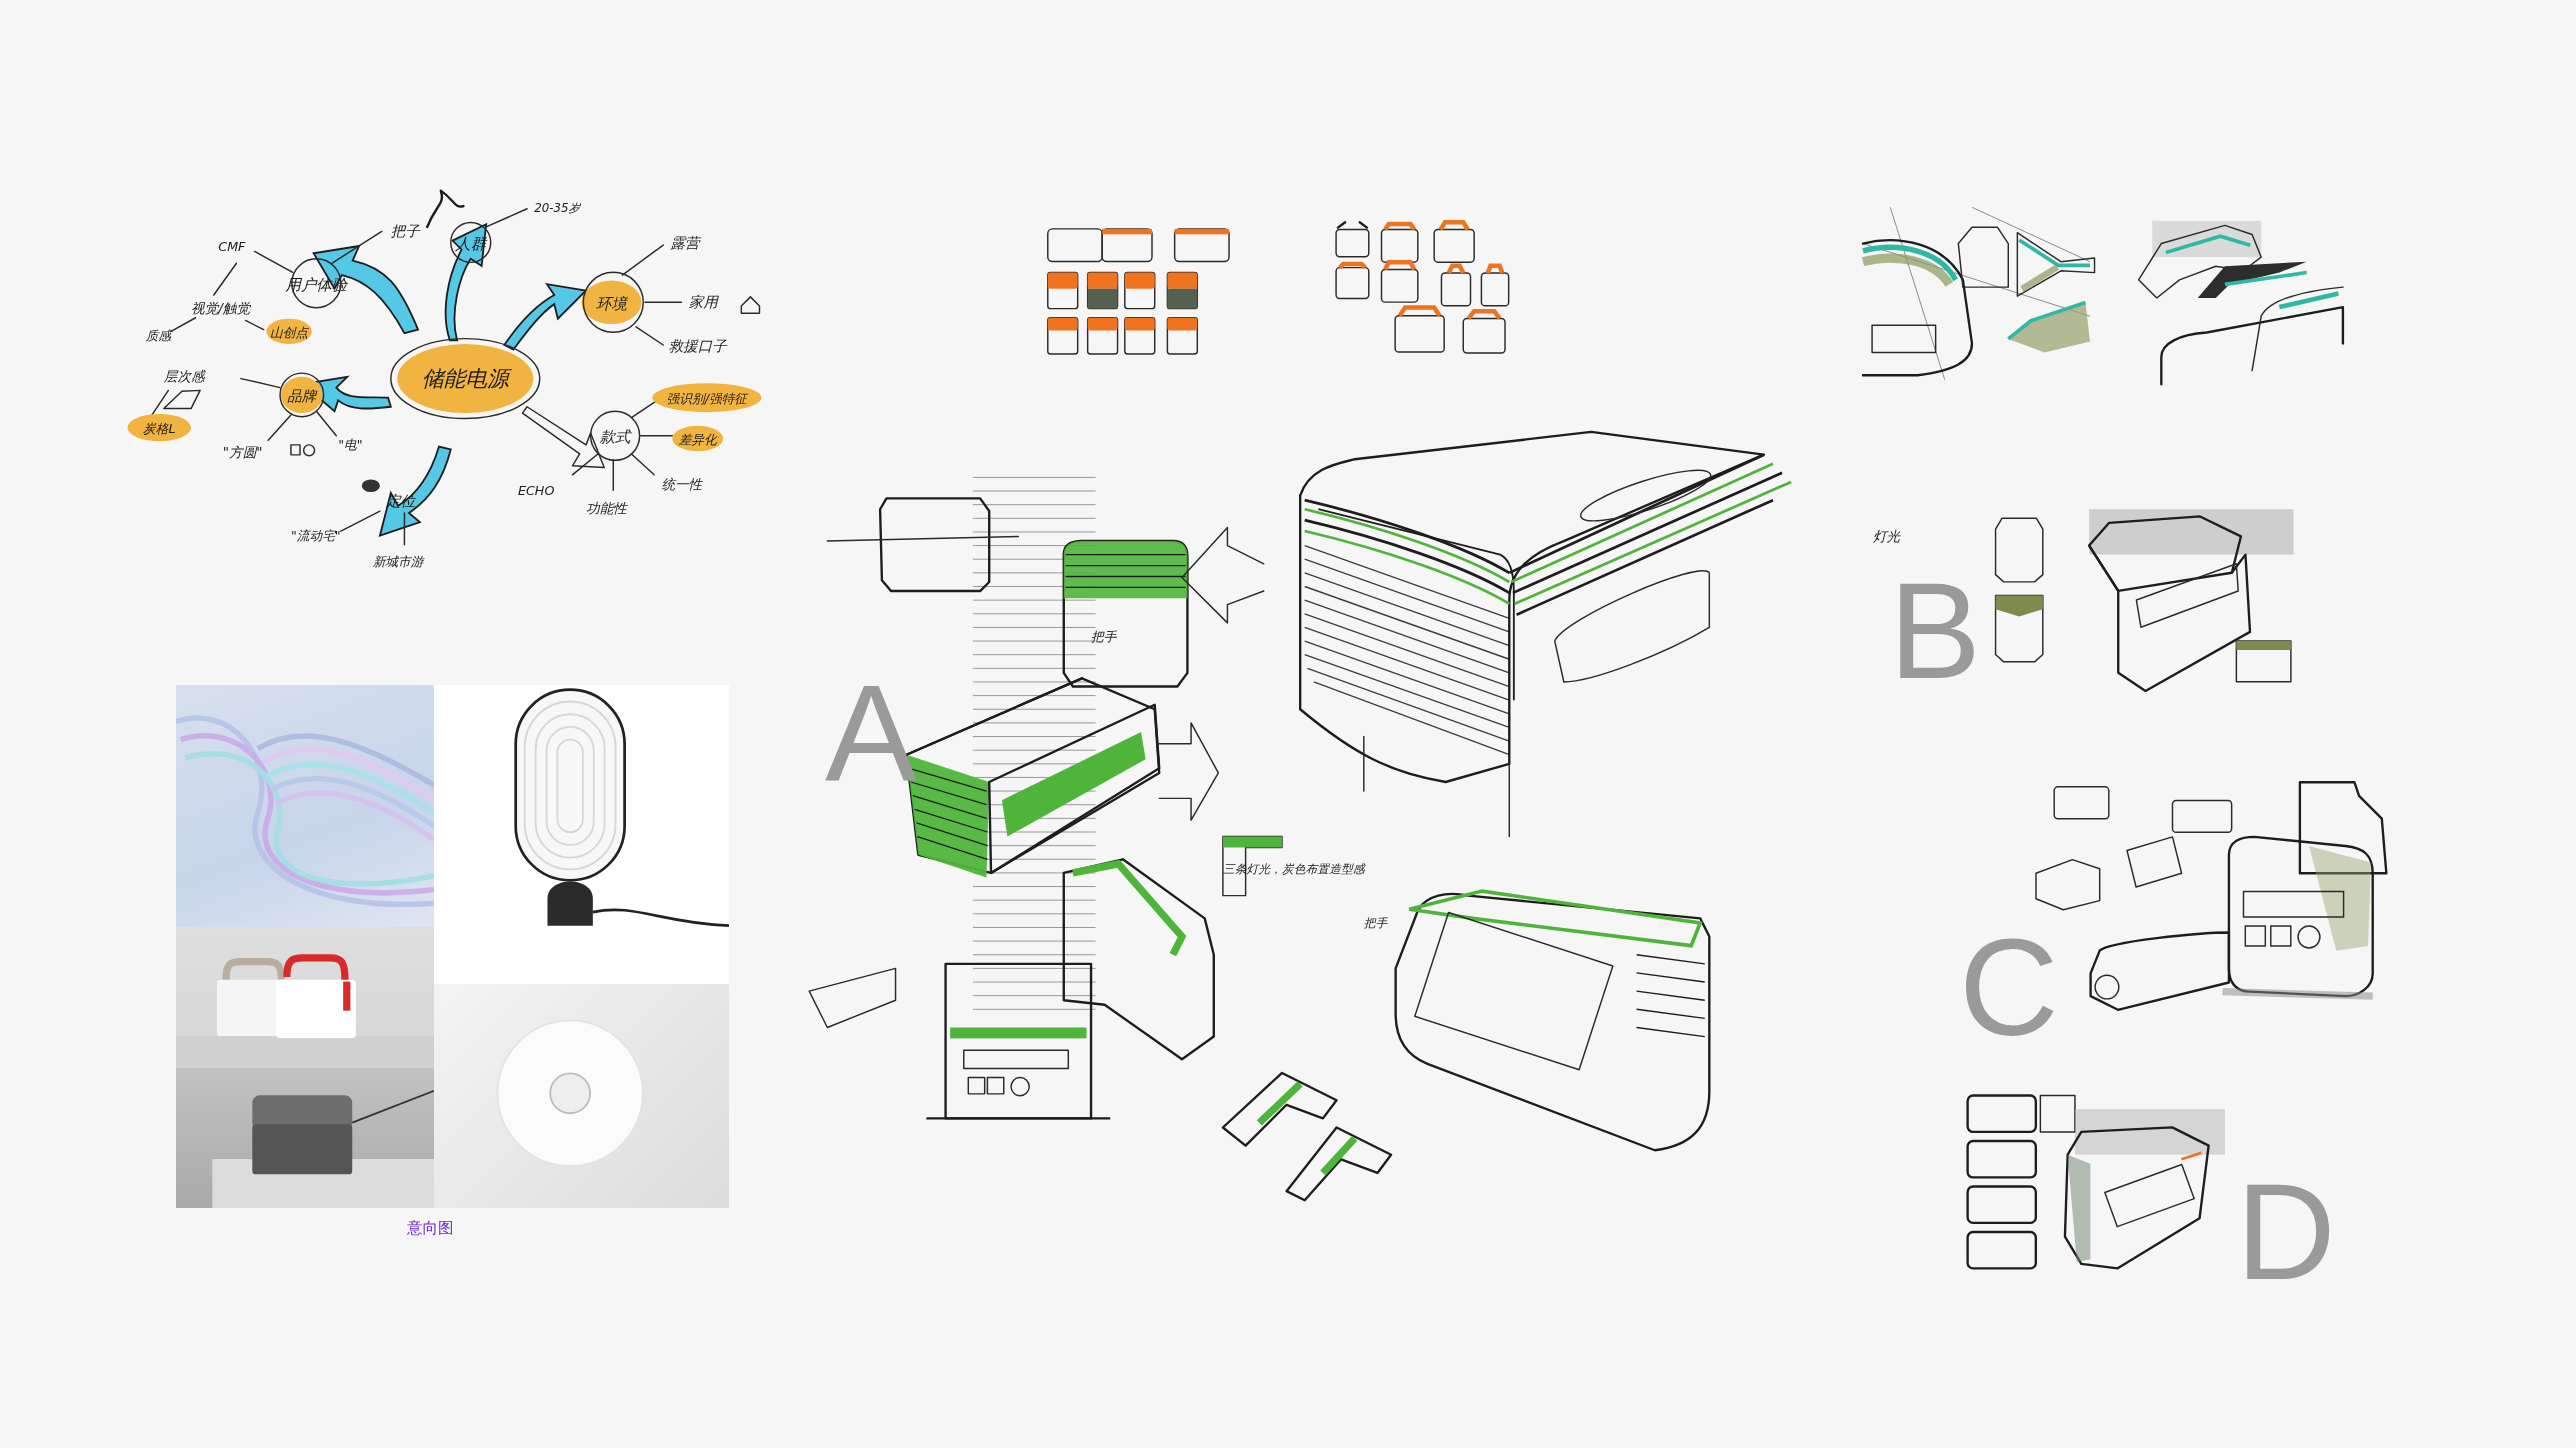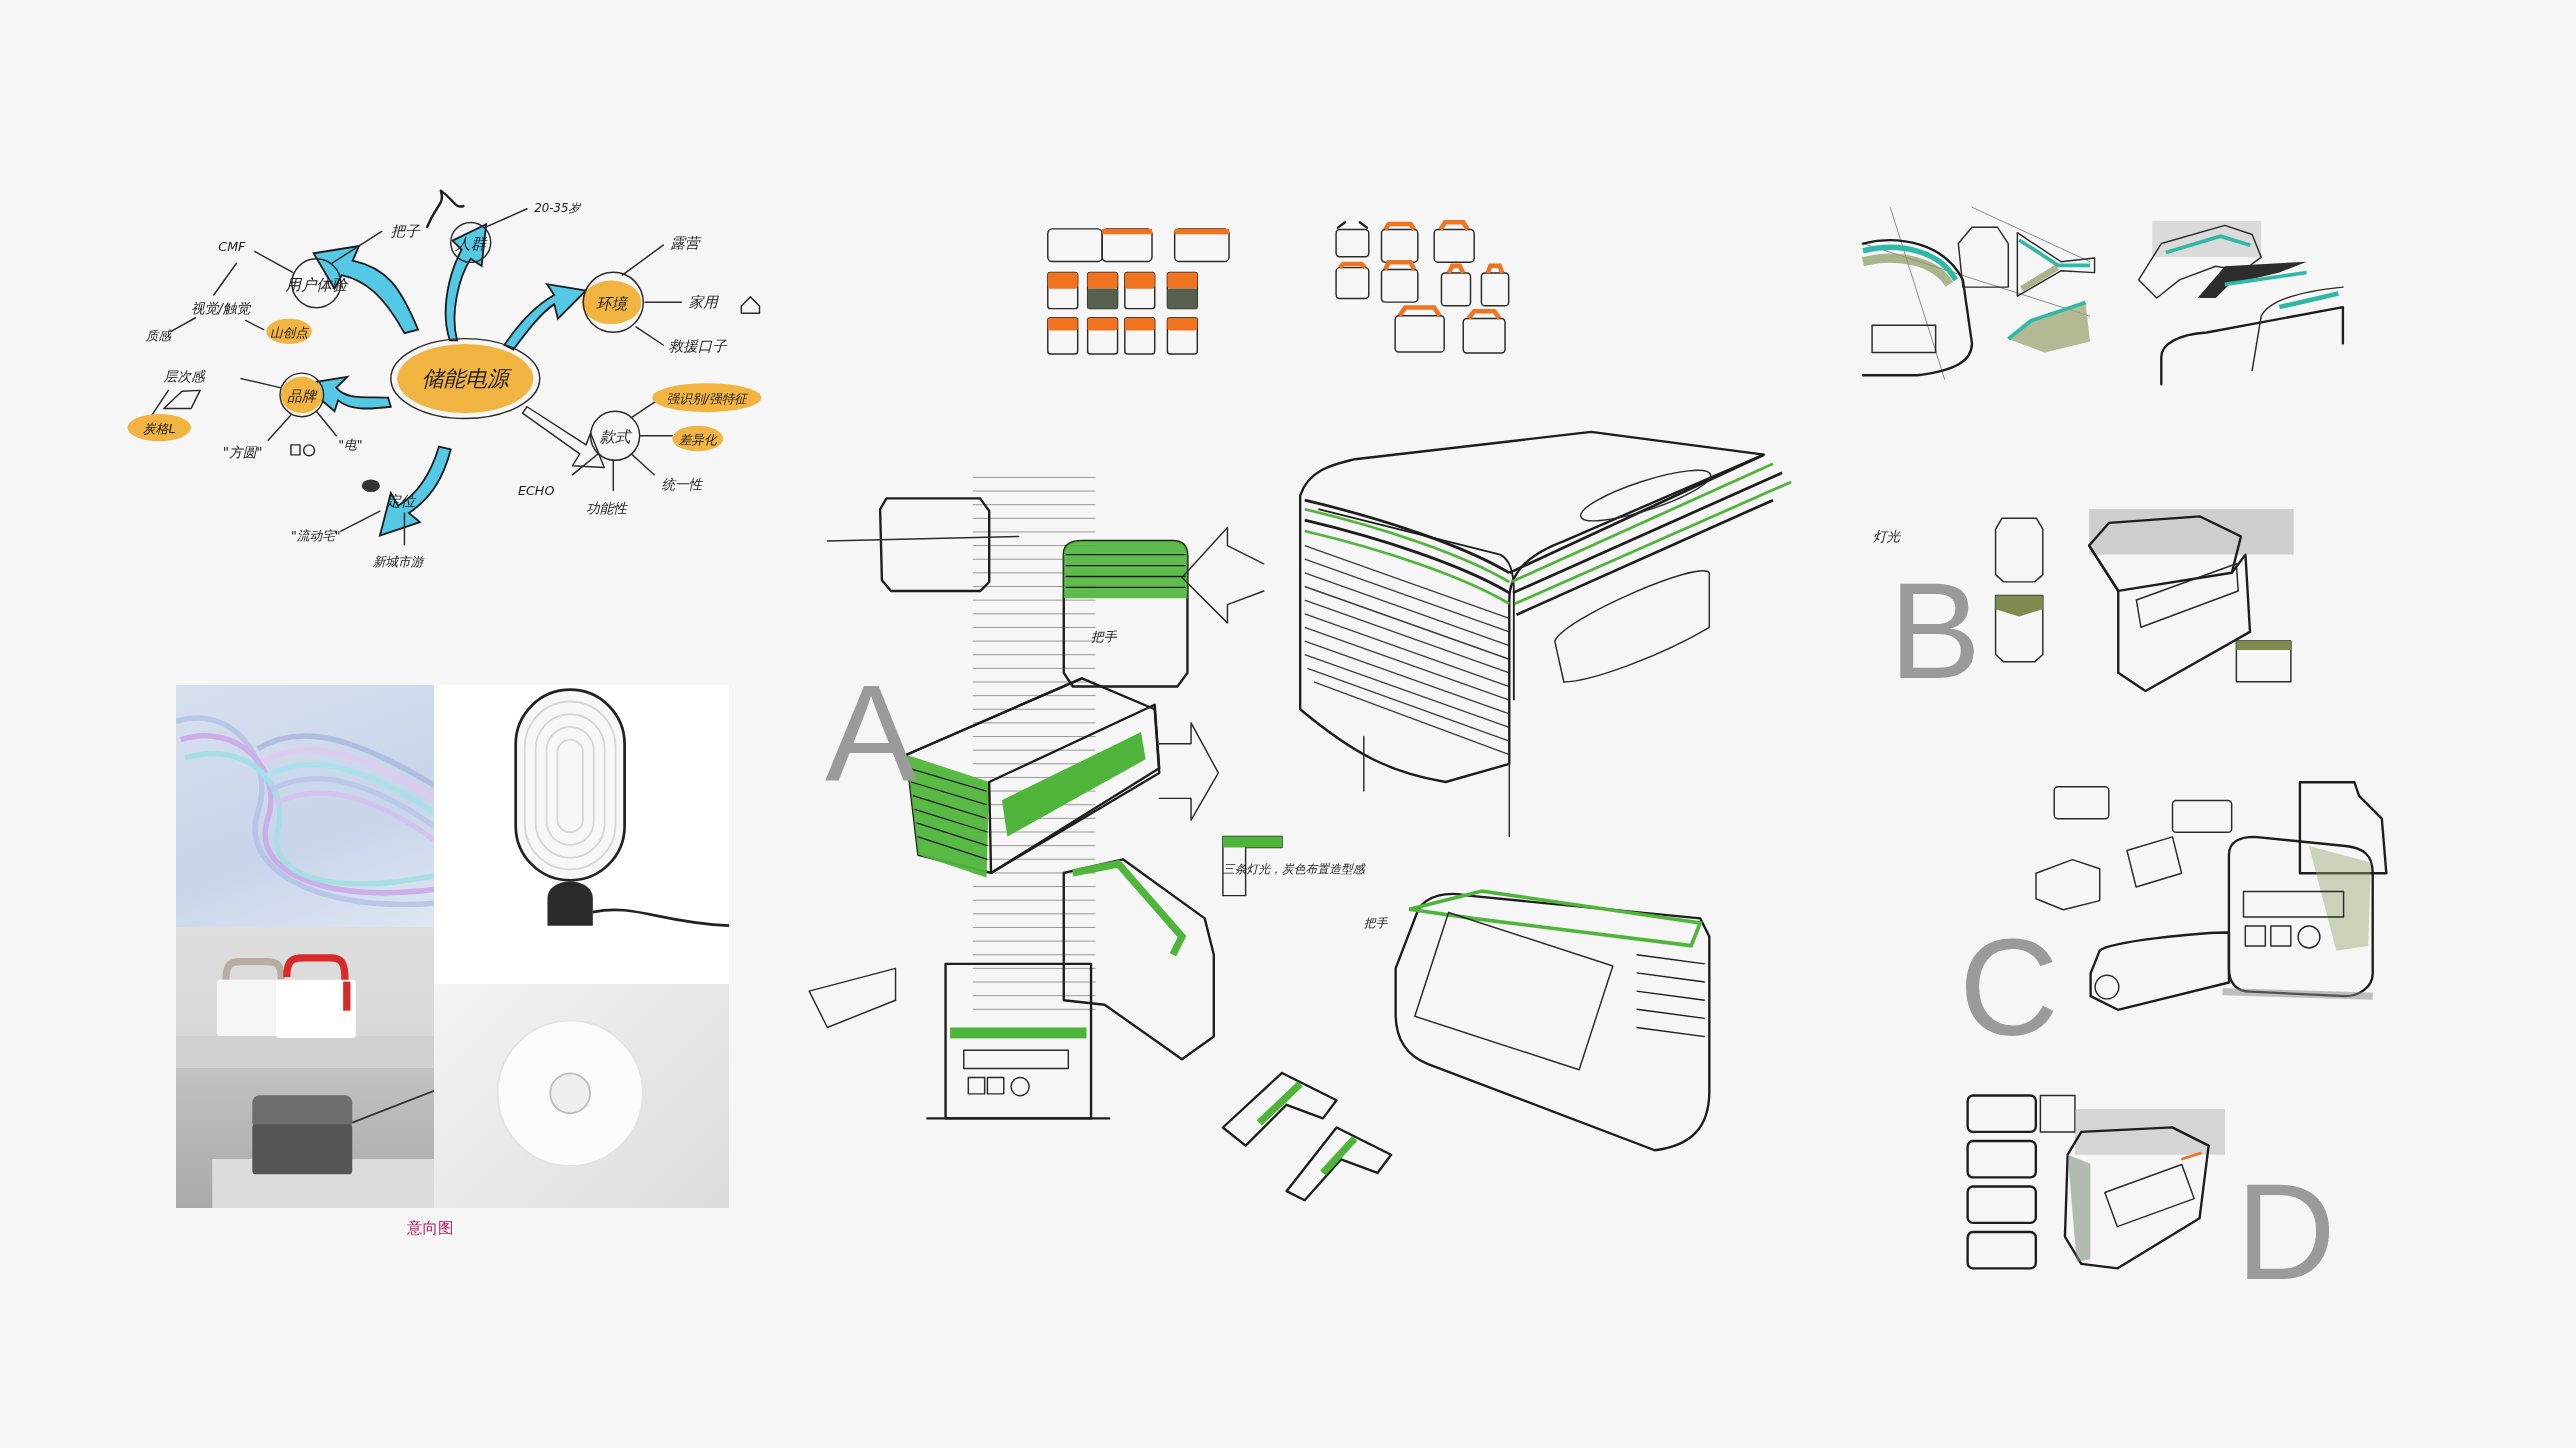--- a/index.html
+++ b/index.html
@@ -11,21 +11,21 @@
   .abs { position: absolute; }
   svg { display: block; overflow: visible; }
   .ink { fill: none; stroke: #1d1d1d; stroke-width: 2.6; stroke-linecap: round; stroke-linejoin: round; }
   .ink-thin { fill: none; stroke: #2a2a2a; stroke-width: 1.6; stroke-linecap: round; stroke-linejoin: round; }
   .pencil { fill: none; stroke: #8c8c8c; stroke-width: 1.1; }
   .hand { font-family: "DejaVu Sans", sans-serif; fill: #1c1c1c; font-style: italic; }
   .letter {
     position: absolute; color: #9a9a9a; font-family: "Liberation Sans", sans-serif;
     font-size: 138px; line-height: 1; font-weight: 400;
   }
-  .caption { position: absolute; font-size: 15.5px; color: #be185d; font-family: "DejaVu Sans", sans-serif; }
+  .caption { position: absolute; font-size: 15.5px; color: #6d28d9; font-family: "DejaVu Sans", sans-serif; }
   .tile { position: absolute; overflow: hidden; }
 </style>
 </head>
 <body>
 
 <div class="abs" style="left:127px; top:177px; width:682px; height:395px;">
   <svg width="682" height="395" viewBox="0 0 750 435">
 
     <g fill="#55c8e6" stroke="#1d1d1d" stroke-width="2">
       <path d="M320 168 C300 120 285 100 248 92 L255 76 L205 84 L228 123 L236 108 C262 114 282 130 305 172 Z"></path>

